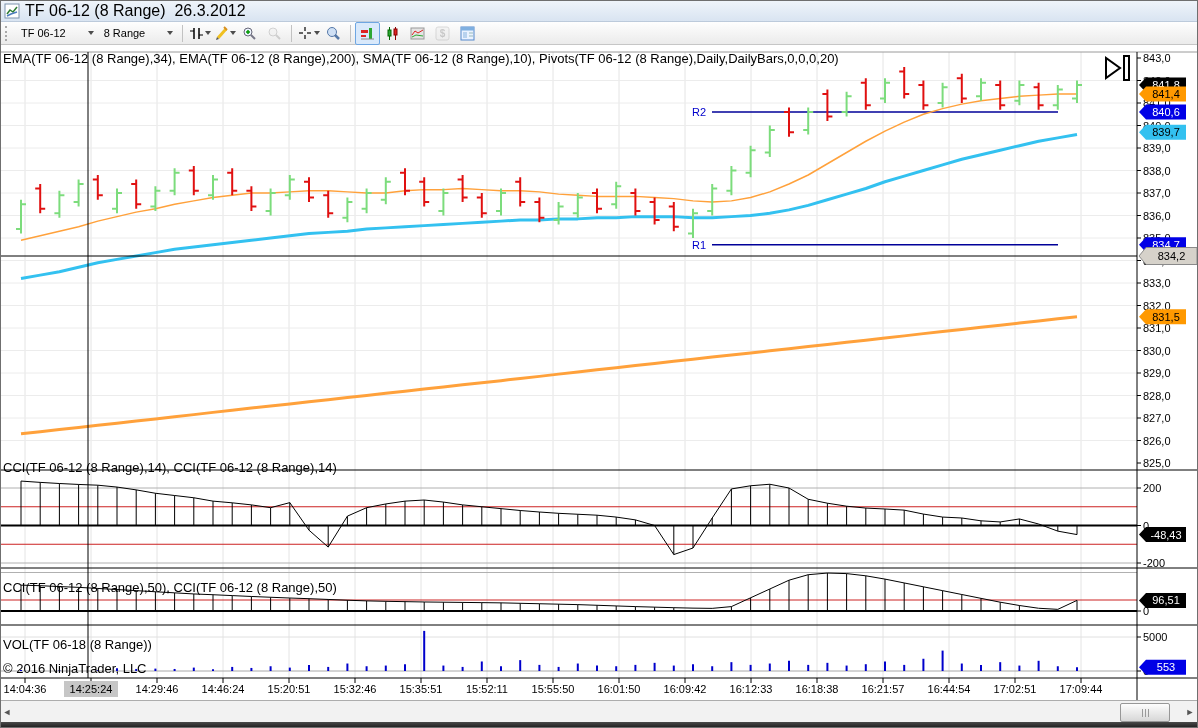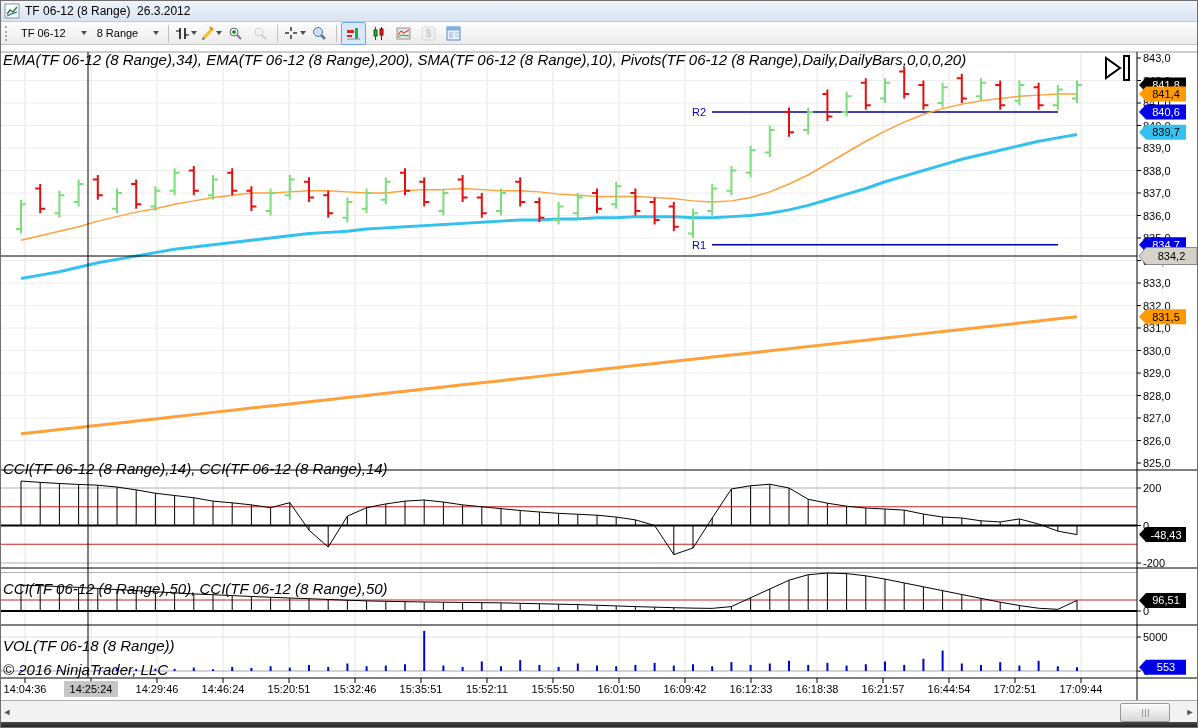--- a/index.html
+++ b/index.html
@@ -1,36 +1,36 @@
 <!DOCTYPE html>
 <html><head>
 <meta charset="utf-8">
 <style>
   html,body{margin:0;padding:0}
   body{width:1198px;height:728px;position:relative;overflow:hidden;background:#fff;
        font-family:"Liberation Sans","DejaVu Sans",sans-serif;font-size:11px;color:#000;}
   .frame{position:absolute;inset:0;border:1px solid #6f6f6f;pointer-events:none;z-index:50}
   .titlebar{position:absolute;top:0;left:0;width:1198px;height:22px;z-index:10;
     background:linear-gradient(#f0f5fb,#d9e4f1);border-bottom:1px solid #bccadb;
-    display:flex;align-items:center;padding-left:4px;box-sizing:border-box;font-size:12px;}
+    display:flex;align-items:center;padding-left:4px;box-sizing:border-box;font-size:16px;}
   .titlebar .ttl{margin-left:5px;white-space:pre;}
   .toolbar{position:absolute;top:22px;left:0;width:1198px;height:23px;z-index:10;
     background:linear-gradient(#fefefe,#ebebeb);border-bottom:1px solid #c6c6c6;
     display:flex;align-items:center;padding:0 3px;box-sizing:border-box;}
   .tb-grip{width:3px;height:15px;border-left:2px dotted #a9a9a9;margin:0 6px 0 2px;}
-  .tb-select{display:flex;align-items:center;gap:15px;padding:2px 5px;cursor:default;}
+  .tb-select{display:flex;align-items:center;gap:22px;padding:2px 5px;cursor:default;}
   .caret{width:0;height:0;border-left:3px solid transparent;border-right:3px solid transparent;
          border-top:4px solid #4c4c4c;display:inline-block;}
   .tb-sep{width:1px;height:17px;background:#c2c2c2;margin:0 4px;}
   .tb-btn{width:23px;height:21px;display:flex;align-items:center;justify-content:center;
           border:1px solid transparent;border-radius:2px;gap:1px;}
   .tb-btn.selected{border-color:#6ea6e2;background:#d9e9fb;}
   .tb-btn.disabled{opacity:.4;}
   #chart-svg{position:absolute;top:0;left:0;z-index:1;}
-  .hdr{position:absolute;z-index:5;white-space:nowrap;font-size:15px;font-style:italic;}
+  .hdr{position:absolute;z-index:5;white-space:nowrap;font-size:13px;}
   .scrollbar{position:absolute;top:700px;left:0;width:1198px;height:22px;z-index:10;
     background:#f2f2f2;border-top:1px solid #adadad;}
   .sb-arrow{position:absolute;top:2px;width:14px;height:18px;display:flex;align-items:center;
     justify-content:center;color:#555;font-size:9px;}
   .sb-thumb{position:absolute;top:2px;left:1120px;width:48px;height:17px;border:1px solid #979797;
     border-radius:2px;background:linear-gradient(#fdfdfd,#d7d7d7);display:flex;align-items:center;
     justify-content:center;gap:2px;}
   .sb-thumb i{display:block;width:1px;height:8px;background:#9a9a9a;}
   .win-bottom{position:absolute;top:722px;left:0;width:1198px;height:6px;z-index:10;
     background:linear-gradient(#4a4a4a,#1c1c1c);}

